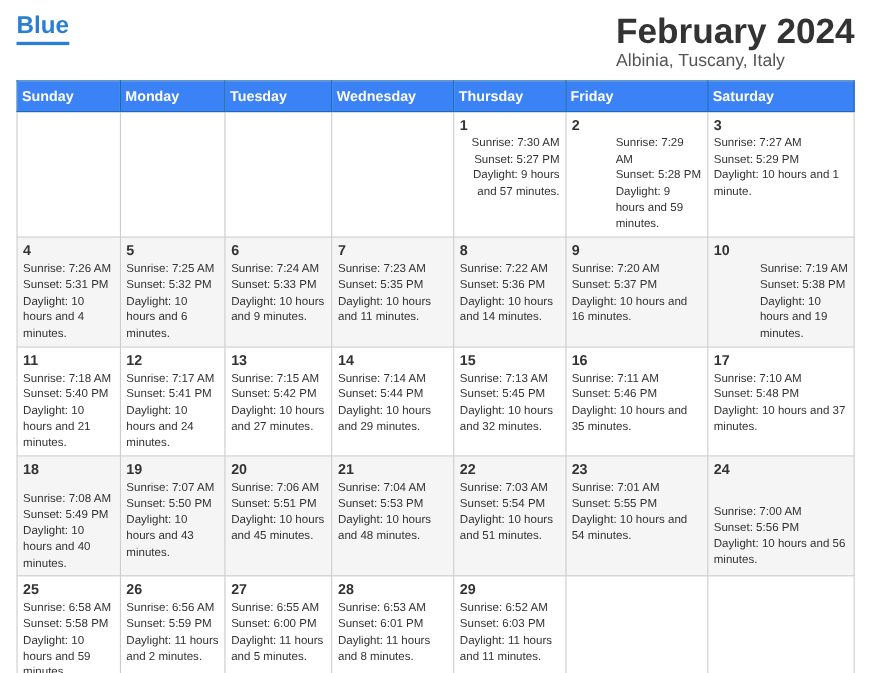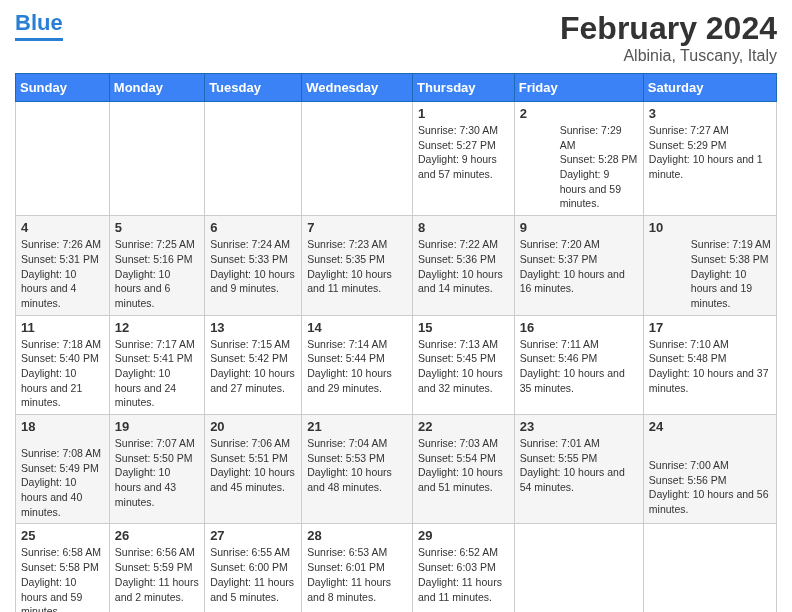--- a/index.html
+++ b/index.html
@@ -42,21 +42,21 @@
       display: flex;
       align-items: center;
     }
     .logo-underline {
       width: 100%;
       height: 3px;
       background: #2a7fd4;
       margin-top: 2px;
     }
     .title-section {
-      text-align: right;
+      text-align: left;
       margin-left: 40px;
     }
     .main-title {
       font-size: 32px;
       font-weight: bold;
       color: #333;
     }
     .subtitle {
       font-size: 16px;
       color: #555;
@@ -133,21 +133,21 @@
       </tr>
   </thead>
   <tbody id="calendar-body">
   <tr>
         <td class="empty"></td>
         <td class="empty"></td>
         <td class="empty"></td>
         <td class="empty"></td>
         <td>
           <span class="day-num">1</span>
-          <div class="day-detail" style="white-space: pre-line;">Sunrise: 7:30 AM
+          <div class="day-detail" style="white-space: pre-line; text-align: right;">Sunrise: 7:30 AM
 Sunset: 5:27 PM
 Daylight: 9 hours and 57 minutes.</div>
         </td>
         <td>
           <span class="day-num">2</span>
           <div class="day-detail" style="white-space: pre-line; margin-left: 40px;">Sunrise: 7:29 AM
 Sunset: 5:28 PM
 Daylight: 9 hours and 59 minutes.</div>
         </td>
         <td>
@@ -160,21 +160,21 @@
       <tr>
         <td>
           <span class="day-num">4</span>
           <div class="day-detail" style="white-space: pre-line;">Sunrise: 7:26 AM
 Sunset: 5:31 PM
 Daylight: 10 hours and 4 minutes.</div>
         </td>
         <td>
           <span class="day-num">5</span>
           <div class="day-detail" style="white-space: pre-line;">Sunrise: 7:25 AM
-Sunset: 5:16 PM
+Sunset: 5:32 PM
 Daylight: 10 hours and 6 minutes.</div>
         </td>
         <td>
           <span class="day-num">6</span>
           <div class="day-detail" style="white-space: pre-line;">Sunrise: 7:24 AM
 Sunset: 5:33 PM
 Daylight: 10 hours and 9 minutes.</div>
         </td>
         <td>
           <span class="day-num">7</span>

